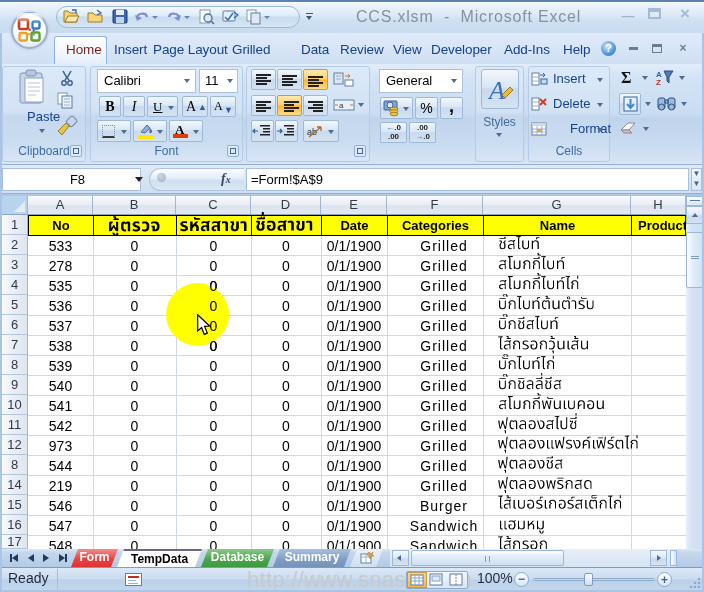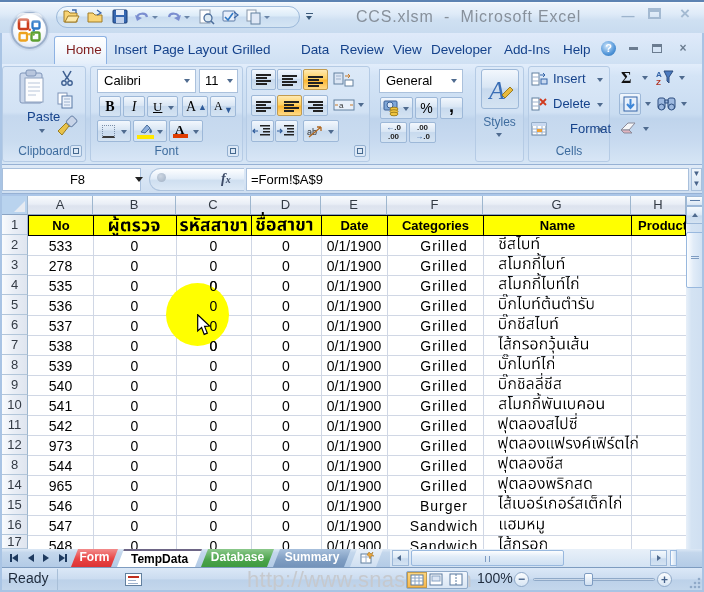--- a/index.html
+++ b/index.html
@@ -528,21 +528,21 @@
         </svg>
         <div class="cell" style="left:28px;top:456px;width:65px;line-height:20px">544</div>
         <div class="cell" style="left:93px;top:456px;width:83px;line-height:20px">0</div>
         <div class="cell" style="left:176px;top:456px;width:75px;line-height:20px">0</div>
         <div class="cell" style="left:251px;top:456px;width:70px;line-height:20px">0</div>
         <div class="cell" style="left:321px;top:456px;width:66px;line-height:20px">0/1/1900</div>
         <div class="cell" style="left:396px;top:456px;width:96px;line-height:20px;letter-spacing:1px">Grilled</div>
         <svg style="position:absolute;left:498px;top:456px" width="65.0" height="17.0" viewBox="0 0 65.0 17.0">
           <path d="M6.2 14.0 6.2 14.5 7.0 15.0 7.0 16.8 8.0 16.8 8.0 14.2 7.5 13.8ZM48.5 4.0 48.8 5.0 49.5 4.8 50.0 5.2 50.0 6.0 48.8 8.0 49.0 11.5 49.8 12.2 51.2 12.8 53.8 12.2 54.5 11.5 54.8 10.8 54.8 7.2 53.8 6.2 54.5 5.8 55.0 4.0 53.8 4.0 53.5 5.2 52.2 6.0 52.2 6.5 52.8 6.5 53.5 7.2 53.5 10.8 52.5 11.8 51.2 11.8 50.0 10.8 50.0 8.0 51.2 5.8 51.0 4.5 50.5 4.0ZM39.0 4.0 41.8 12.5 43.5 12.5 44.8 12.0 46.0 10.5 46.5 9.0 46.5 6.8 45.8 5.0 44.2 4.0 42.0 4.0 42.2 5.0 43.2 4.8 44.0 5.0 45.0 6.0 45.2 6.8 45.0 9.8 43.5 11.5 42.5 11.2 40.2 4.0ZM31.2 4.2 31.0 5.5 32.8 4.8 34.5 4.8 36.0 5.8 36.5 7.2 36.2 10.2 34.8 11.8 33.2 11.8 32.0 10.5 32.2 8.5 34.0 8.5 34.0 7.8 30.8 7.8 30.8 10.5 31.2 11.5 32.5 12.5 33.8 12.8 35.8 12.5 37.0 11.5 37.5 10.5 37.8 7.5 37.0 5.2 36.0 4.2 34.5 3.8 33.0 3.8ZM22.0 4.5 22.0 5.5 23.8 4.8 25.8 4.8 26.5 5.2 27.0 6.2 27.0 7.0 26.5 7.5 24.2 7.5 22.5 8.0 21.5 9.0 21.2 9.8 21.5 11.5 22.2 12.2 23.5 12.8 25.2 12.5 25.2 11.8 23.5 11.8 22.5 10.8 22.5 9.8 23.5 8.8 26.5 8.2 27.0 8.8 27.0 12.5 28.0 12.5 28.0 5.5 27.0 4.2 25.5 3.8 24.0 3.8ZM12.5 4.2 11.5 6.5 11.5 9.5 12.0 11.2 13.2 12.5 14.2 12.8 15.8 12.5 15.8 11.8 13.8 11.5 12.8 10.0 12.8 6.2 13.0 5.5 13.8 4.8 14.5 4.8 15.0 5.5 15.8 5.8 16.5 4.8 17.2 4.8 18.0 5.5 18.0 12.5 19.2 12.5 19.2 6.0 19.0 4.8 18.2 4.0 17.5 3.8 16.0 4.0 15.5 4.5 14.2 3.8 13.5 3.8ZM64.5 3.5 63.2 3.5 62.5 4.2 61.2 3.8 59.8 3.8 57.8 4.5 57.8 5.5 59.5 4.8 61.5 4.8 62.2 5.2 62.8 6.2 62.8 7.0 62.2 7.5 59.0 7.8 58.2 8.0 57.2 9.0 57.0 11.0 58.0 12.2 59.2 12.8 61.0 12.5 61.0 11.8 59.2 11.8 58.2 10.8 58.2 9.8 59.2 8.8 62.2 8.2 62.8 8.8 62.8 12.5 63.8 12.5 63.5 5.0 64.2 4.2ZM9.8 0.8 8.8 0.8 8.5 1.2 7.8 8.8 7.2 10.5 5.2 4.0 4.2 4.0 2.5 10.5 2.0 9.2 1.5 4.0 0.2 4.0 0.8 8.0 1.8 12.5 3.0 12.2 3.5 10.0 4.5 7.5 5.2 6.5 5.2 7.5 6.8 12.5 8.0 12.5ZM54.8 0.2 53.8 0.2 53.5 1.5 49.0 1.5 48.2 2.2 54.8 2.2 55.0 1.5Z" fill="#000" fill-rule="evenodd"></path>
         </svg>
-        <div class="cell" style="left:28px;top:476px;width:65px;line-height:20px">965</div>
+        <div class="cell" style="left:28px;top:476px;width:65px;line-height:20px">219</div>
         <div class="cell" style="left:93px;top:476px;width:83px;line-height:20px">0</div>
         <div class="cell" style="left:176px;top:476px;width:75px;line-height:20px">0</div>
         <div class="cell" style="left:251px;top:476px;width:70px;line-height:20px">0</div>
         <div class="cell" style="left:321px;top:476px;width:66px;line-height:20px">0/1/1900</div>
         <div class="cell" style="left:396px;top:476px;width:96px;line-height:20px;letter-spacing:1px">Grilled</div>
         <svg style="position:absolute;left:498px;top:477px" width="94.0" height="16.2" viewBox="0 0 94.0 16.2">
           <path d="M6.2 13.2 6.2 13.8 7.0 14.2 7.0 16.0 8.0 16.0 8.0 13.5 7.5 13.0ZM48.2 3.2 49.8 11.8 51.0 11.8 52.2 7.0 53.0 5.2 55.0 11.8 56.2 11.8 56.8 7.8 57.8 3.2 56.5 3.2 55.8 7.0 55.8 8.8 55.2 9.5 53.5 3.2 52.2 3.5 51.0 8.8 50.5 9.8 49.5 3.2ZM39.0 3.2 41.8 11.8 43.5 11.8 44.8 11.2 46.0 9.8 46.5 8.2 46.5 6.0 45.8 4.2 44.2 3.2 42.0 3.2 42.2 4.2 43.2 4.0 44.0 4.2 45.0 5.2 45.2 6.0 45.0 9.0 43.5 10.8 42.5 10.5 40.2 3.2ZM87.8 3.5 86.8 4.5 86.2 6.0 86.2 9.2 87.0 11.0 87.5 11.5 89.0 12.0 90.5 11.8 90.5 11.0 89.0 11.0 88.0 10.2 87.5 9.2 87.5 5.8 88.8 4.2 91.0 4.0 92.2 5.0 92.5 6.0 92.5 11.8 93.5 11.8 93.5 5.0 93.0 4.0 90.8 3.0 89.2 3.0ZM68.8 3.5 67.5 5.0 67.5 6.0 69.2 6.8 68.2 7.2 67.8 8.0 67.8 11.8 69.0 11.8 69.0 8.0 69.8 7.2 70.5 7.0 70.5 6.5 69.2 6.0 69.0 4.8 70.2 4.0 71.8 4.0 73.0 4.8 73.5 6.2 73.5 11.8 74.5 11.8 74.5 5.0 73.2 3.5 71.8 3.0 70.5 3.0ZM61.8 3.0 60.2 3.5 59.5 4.2 59.2 6.0 60.0 7.0 63.2 8.2 64.2 9.2 64.2 10.0 63.0 11.0 61.2 11.0 59.5 10.5 59.2 11.5 62.8 12.0 65.0 11.0 65.5 10.0 65.5 9.0 64.8 7.8 60.8 6.0 60.5 4.8 61.5 4.0 63.8 4.0 65.0 4.5 65.0 3.5 63.2 3.0ZM31.2 3.5 31.0 4.8 32.8 4.0 34.5 4.0 36.0 5.0 36.5 6.5 36.2 9.5 34.8 11.0 33.2 11.0 32.0 9.8 32.2 7.8 34.0 7.8 34.0 7.0 30.8 7.0 30.8 9.8 31.2 10.8 32.5 11.8 33.8 12.0 35.8 11.8 37.0 10.8 37.5 9.8 37.8 6.8 37.0 4.5 36.0 3.5 34.5 3.0 33.0 3.0ZM22.0 3.8 22.0 4.8 23.8 4.0 25.8 4.0 26.5 4.5 27.0 5.5 27.0 6.2 26.5 6.8 24.2 6.8 22.5 7.2 21.5 8.2 21.2 9.0 21.5 10.8 22.2 11.5 23.5 12.0 25.2 11.8 25.2 11.0 23.5 11.0 22.5 10.0 22.5 9.0 23.5 8.0 26.5 7.5 27.0 8.0 27.0 11.8 28.0 11.8 28.0 4.8 27.0 3.5 25.5 3.0 24.0 3.0ZM12.5 3.5 11.5 5.8 11.5 8.8 12.0 10.5 13.2 11.8 14.2 12.0 15.8 11.8 15.8 11.0 13.8 10.8 12.8 9.2 12.8 5.5 13.0 4.8 13.8 4.0 14.5 4.0 15.0 4.8 15.8 5.0 16.5 4.0 17.2 4.0 18.0 4.8 18.0 11.8 19.2 11.8 19.2 5.2 19.0 4.0 18.2 3.2 17.5 3.0 16.0 3.2 15.5 3.8 14.2 3.0 13.5 3.0ZM84.2 2.8 83.0 2.8 82.2 3.5 81.0 3.0 79.5 3.0 77.5 3.8 77.5 4.8 79.2 4.0 81.2 4.0 82.0 4.5 82.5 5.5 82.5 6.2 82.0 6.8 78.8 7.0 78.0 7.2 77.0 8.2 76.8 10.2 77.8 11.5 79.0 12.0 80.8 11.8 80.8 11.0 79.0 11.0 78.0 10.0 78.0 9.0 79.0 8.0 82.0 7.5 82.5 8.0 82.5 11.8 83.5 11.8 83.2 4.2 84.0 3.5ZM59.0 1.5 65.5 1.5 65.5 0.8 59.8 0.8ZM9.8 0.0 8.8 0.0 8.5 0.5 7.8 8.0 7.2 9.8 5.2 3.2 4.2 3.2 2.5 9.8 2.0 8.5 1.5 3.2 0.2 3.2 0.8 7.2 1.8 11.8 3.0 11.5 3.5 9.2 4.5 6.8 5.2 5.8 5.2 6.8 6.8 11.8 8.0 11.8Z" fill="#000" fill-rule="evenodd"></path>
         </svg>
         <div class="cell" style="left:28px;top:496px;width:65px;line-height:20px">546</div>
         <div class="cell" style="left:93px;top:496px;width:83px;line-height:20px">0</div>

